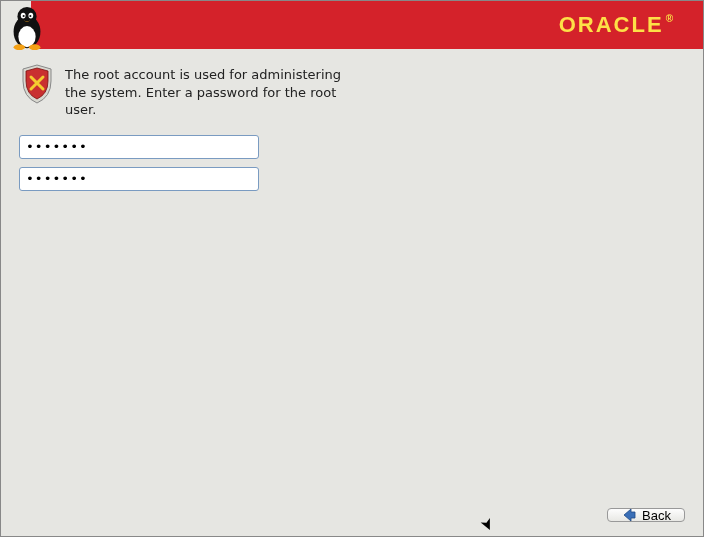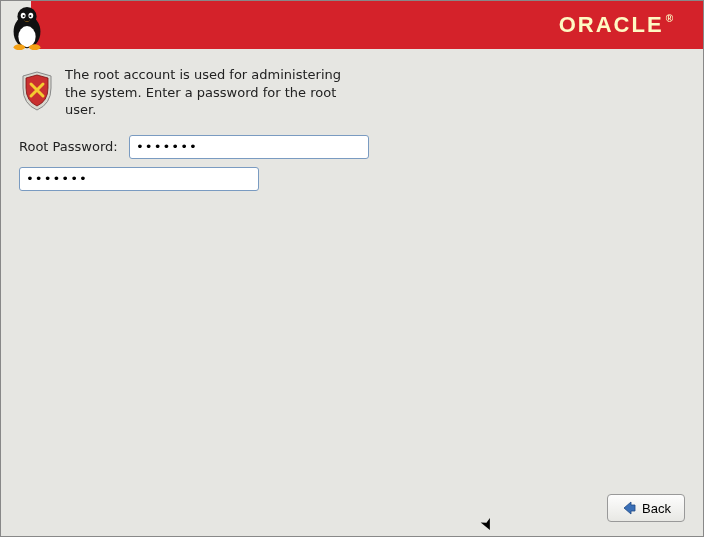--- a/index.html
+++ b/index.html
@@ -27,21 +27,21 @@
       right: 0;
       top: 0;
       bottom: 0;
       background: #d4222a;
       display: flex;
       align-items: center;
       justify-content: flex-end;
       padding-right: 30px;
     }
     .oracle-logo {
-      color: #fef9c3;
+      color: #fde047;
       font-family: Arial, sans-serif;
       font-weight: bold;
       font-size: 22px;
       letter-spacing: 2px;
       position: relative;
     }
     .oracle-logo::after {
       content: "®";
       font-size: 10px;
       position: relative;
@@ -54,21 +54,21 @@
       top: 4px;
       width: 40px;
       height: 46px;
       z-index: 10;
     }
     .content {
       padding: 14px 18px;
     }
     .info-row {
       display: flex;
-      align-items: center;
+      align-items: flex-start;
       gap: 10px;
       margin-bottom: 16px;
     }
     .shield {
       width: 36px;
       height: 42px;
       flex-shrink: 0;
     }
     .info-text {
       width: 280px;
@@ -97,21 +97,21 @@
       color: #000;
     }
     .footer {
       position: absolute;
       bottom: 14px;
       right: 18px;
       display: flex;
       gap: 10px;
     }
     .btn {
-      height: 28px;
+      height: 14px;
       min-width: 78px;
       background: linear-gradient(#fdfdfd, #e8e8e4);
       border: 1px solid #999;
       border-radius: 4px;
       display: flex;
       align-items: center;
       justify-content: center;
       gap: 5px;
       cursor: pointer;
       font-size: 13px;
@@ -156,21 +156,20 @@
     <svg class="shield" viewBox="0 0 36 42">
       <path d="M 18 2 L 32 6 L 32 18 Q 32 34 18 40 Q 4 34 4 18 L 4 6 Z" fill="#d8d8d0" stroke="#888" stroke-width="1"></path>
       <path d="M 18 5 L 29 8 L 29 18 Q 29 31 18 36 Q 7 31 7 18 L 7 8 Z" fill="#c93030" stroke="#7a1010" stroke-width="0.8"></path>
       <path d="M 12 14 L 24 26 M 24 14 L 12 26" stroke="#f4cc30" stroke-width="3" stroke-linecap="round"></path>
       <rect x="16" y="18" width="4" height="4" fill="#f4cc30"></rect>
     </svg>
     <div class="info-text">The root account is used for administering the system.  Enter a password for the root user.</div>
   </div>
 
   <div class="form-row">
-    <label class="form-label">Root Password:</label>
     <input type="text" class="form-input" readonly="" value="•••••••" style="">
   </div>
 
   <div class="form-row">
     <input type="text" class="form-input" readonly="" value="•••••••" style="">
   </div>
 </div>
 
 <div class="footer">
   <button class="btn">

